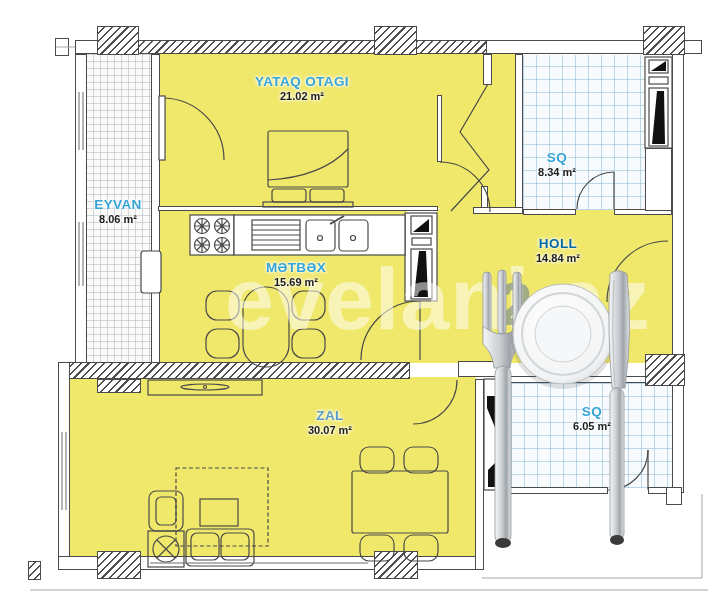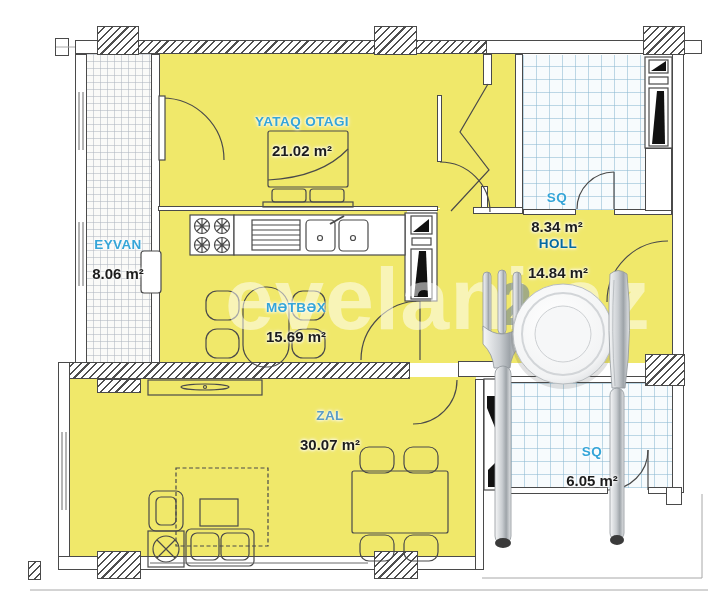--- a/index.html
+++ b/index.html
@@ -20,22 +20,22 @@
   #watermark{position:absolute;left:225px;top:248px;z-index:4;
     font-size:88px;font-weight:bold;letter-spacing:1px;color:rgba(255,255,255,.52);
     white-space:nowrap;pointer-events:none;}
   #wm-digit{position:absolute;left:498px;top:268px;z-index:4;font-size:62px;font-weight:bold;
     color:rgba(100,122,152,.55);pointer-events:none;}
   #cutlery{z-index:5;}
   .rlabel{position:absolute;transform:translateX(-50%);text-align:center;z-index:6;line-height:1.18;
     text-shadow:0 0 3px rgba(255,255,255,.95),0 0 3px rgba(255,255,255,.9),0 0 5px rgba(255,255,255,.8);
     white-space:nowrap;}
   .rname{display:block;font-weight:bold;font-size:13.5px;letter-spacing:.4px;}
-  .rarea{display:block;font-weight:600;font-size:15px;color:#1c1c1c;margin-top:12px;}
-  .lbl-blue .rname{color:#35a5d8;margin-top:40px;}
+  .rarea{display:block;font-weight:600;font-size:11px;color:#1c1c1c;}
+  .lbl-blue .rname{color:#35a5d8;}
   .lbl-teal .rname{color:#0369a1;}
   .lbl-steel .rname{color:#5b9cc5;}
   #lbl-yataq{left:302px;top:74px;}
   #lbl-qarderob{left:479px;top:107px;}
   #lbl-sq1{left:557px;top:150px;}
   #lbl-eyvan{left:118px;top:197px;}
   #lbl-metbex{left:296px;top:260px;}
   #lbl-holl{left:558px;top:236px;}
   #lbl-zal{left:330px;top:408px;}
   #lbl-sq2{left:592px;top:404px;}

